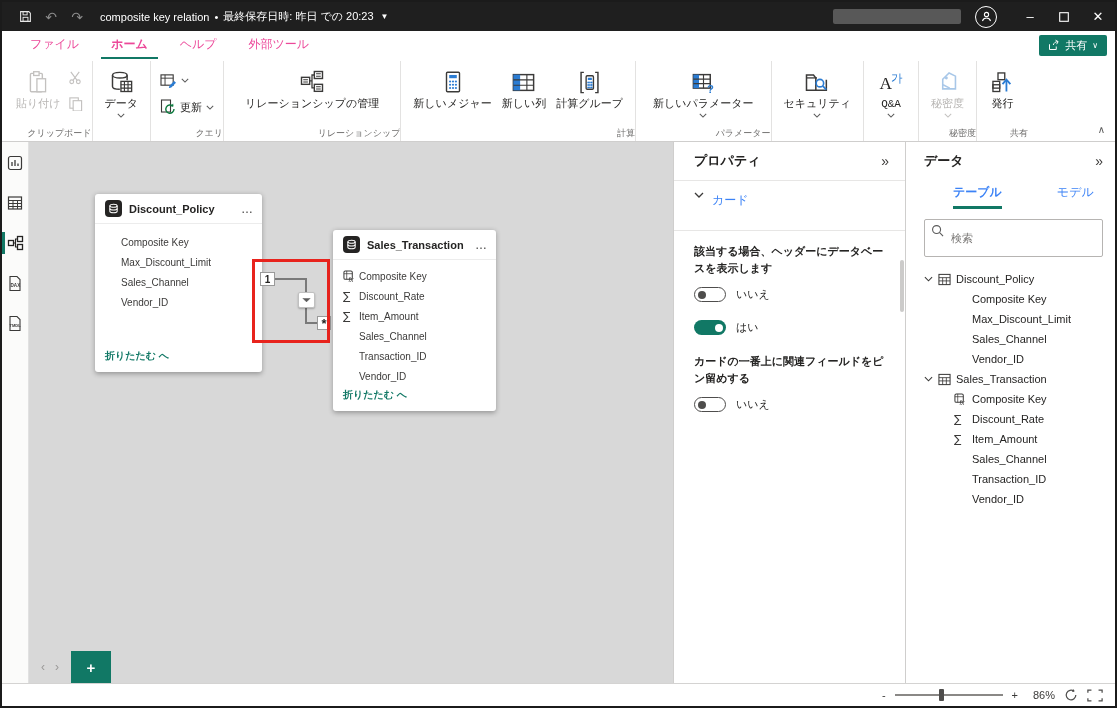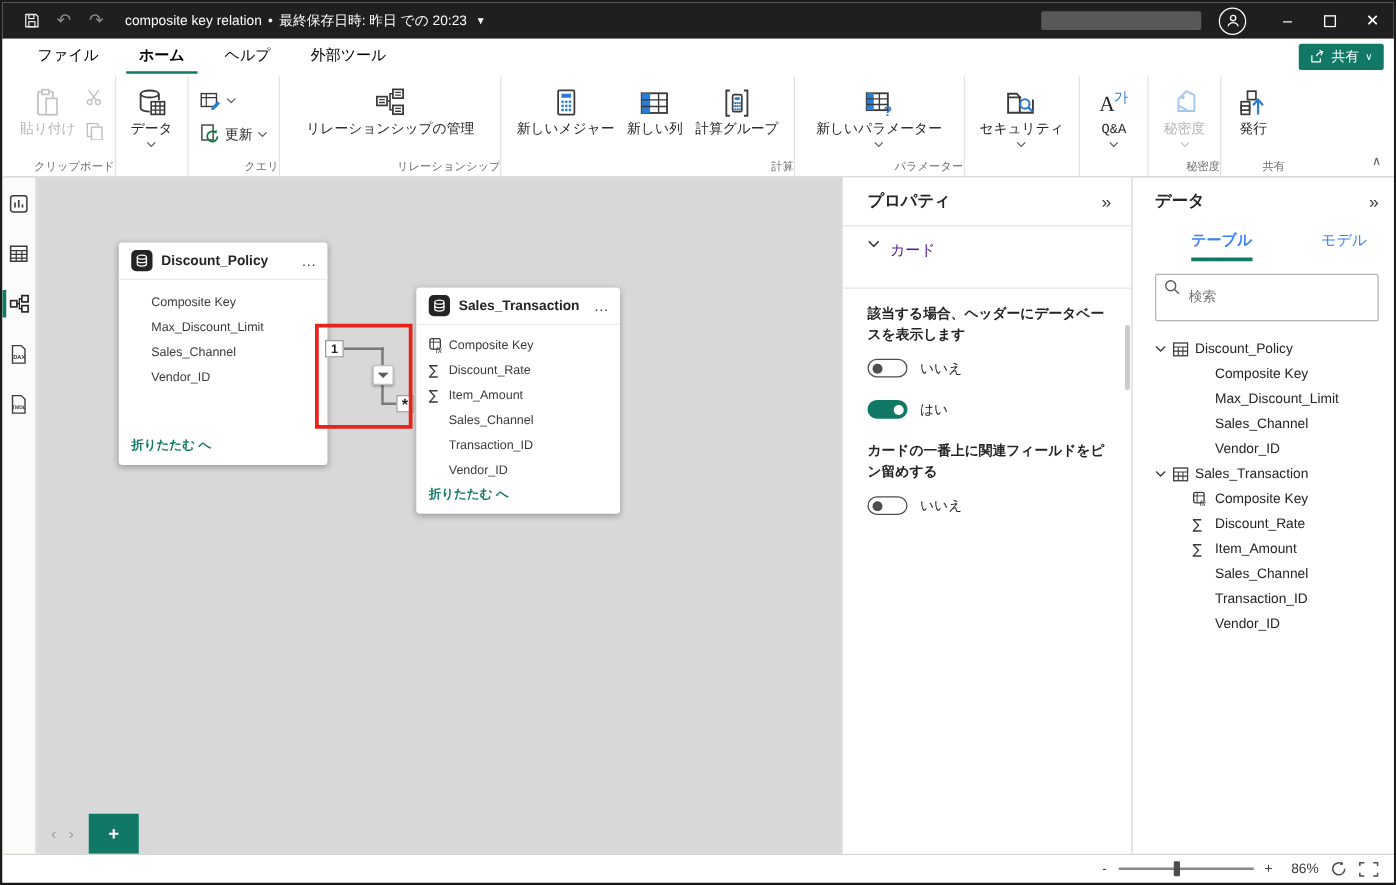--- a/index.html
+++ b/index.html
@@ -14,21 +14,21 @@
   .tb-title { margin-left:10px; font-size:11px; display:flex; align-items:center; gap:5px; white-space:nowrap; }
   .tb-caret { font-size:8px; margin-left:2px; }
   .tb-right { margin-left:auto; display:flex; align-items:center; }
   .redacted { width:128px; height:15px; background:#585858; border-radius:2px; margin-right:14px; }
   .avatar { width:22px; height:22px; border-radius:50%; border:1.6px solid #fff; display:flex; align-items:center; justify-content:center; margin-right:16px; }
   .winbtn { width:34px; height:29px; display:flex; align-items:center; justify-content:center; color:#fff; font-size:13px; }
   .winbtn svg { display:block; }
 
   
   .menubar { height:28px; background:#fff; display:flex; align-items:center; padding:0 8px 0 18px; flex:0 0 auto; }
-  .menu-item { font-size:12px; color:#000000; padding:5px 10px 4px; margin-right:12px; border-bottom:3px solid transparent; }
+  .menu-item { font-size:12px; color:#ec4899; padding:5px 10px 4px; margin-right:12px; border-bottom:3px solid transparent; }
   .menu-item.active { font-weight:bold; border-bottom-color:var(--accent); }
   .share-btn { margin-left:auto; background:var(--accent); color:#fff; font-size:11px; height:21px; padding:0 9px; border-radius:2px; display:flex; align-items:center; gap:5px; }
   .share-caret { font-size:8px; }
 
   
   .ribbon { height:83px; background:#fff; border-bottom:1px solid #cfcecd; display:flex; padding:2px 2px 0 2px; position:relative; flex:0 0 auto; }
   .rgroup { position:relative; display:flex; align-items:flex-start; padding:4px 7px 14px; }
   .rgroup + .rgroup { border-left:1px solid #e3e2e1; }
   .glabel { position:absolute; bottom:1px; left:0; right:0; text-align:right; font-size:9px; color:#6f6e6d; white-space:nowrap; }
   .bigbtn { display:flex; flex-direction:column; align-items:center; padding:2px 5px; gap:1px; }
@@ -71,21 +71,21 @@
   .tab-arrows { display:flex; align-items:center; gap:10px; padding:0 10px 0 12px; color:#9a9998; font-size:12px; }
   .page-tab { background:#fff; border-bottom:2px solid var(--accent); min-width:110px; display:flex; align-items:center; justify-content:center; font-size:10.5px; font-weight:bold; color:#252423; padding:0 14px; }
   .add-tab { width:40px; background:var(--accent); color:#fff; display:flex; align-items:center; justify-content:center; font-size:15px; font-weight:bold; margin-left:2px; }
 
   
   .props { width:232px; background:#fff; border-left:1px solid #cfcecd; padding:10px 16px 0 20px; position:relative; }
   .panel-head { display:flex; align-items:center; }
   .panel-title { font-size:13px; font-weight:bold; color:#252423; }
   .panel-collapse { margin-left:auto; font-size:14px; color:#3b3a39; }
   .props-divider { height:1px; background:#e7e6e5; margin:10px -16px 0 -20px; }
-  .sect-row { display:flex; align-items:flex-start; gap:8px; padding:11px 0; font-size:12px; color:#4c1d95; }
+  .sect-row { display:flex; align-items:flex-start; gap:8px; padding:11px 0; font-size:12px; color:#3b82f6; }
   .setting { margin-top:12px; }
   .set-label { font-size:11px; font-weight:bold; color:#252423; line-height:1.55; }
   .tog-row { display:flex; align-items:center; gap:10px; margin-top:10px; margin-bottom:18px; }
   .tog-val { font-size:11px; color:#252423; }
   .toggle { width:32px; height:15px; border-radius:8px; position:relative; display:inline-block; }
   .toggle.off { border:1px solid #4e4d4c; background:#fff; }
   .toggle.off .knob { position:absolute; left:3px; top:2.5px; width:8px; height:8px; border-radius:50%; background:#4e4d4c; }
   .toggle.on { background:var(--accent); }
   .toggle.on .knob { position:absolute; right:3px; top:3.5px; width:8px; height:8px; border-radius:50%; background:#fff; }
   .props-scrollbar { position:absolute; right:1px; top:118px; width:4px; height:52px; border-radius:2px; background:#cccbca; }

